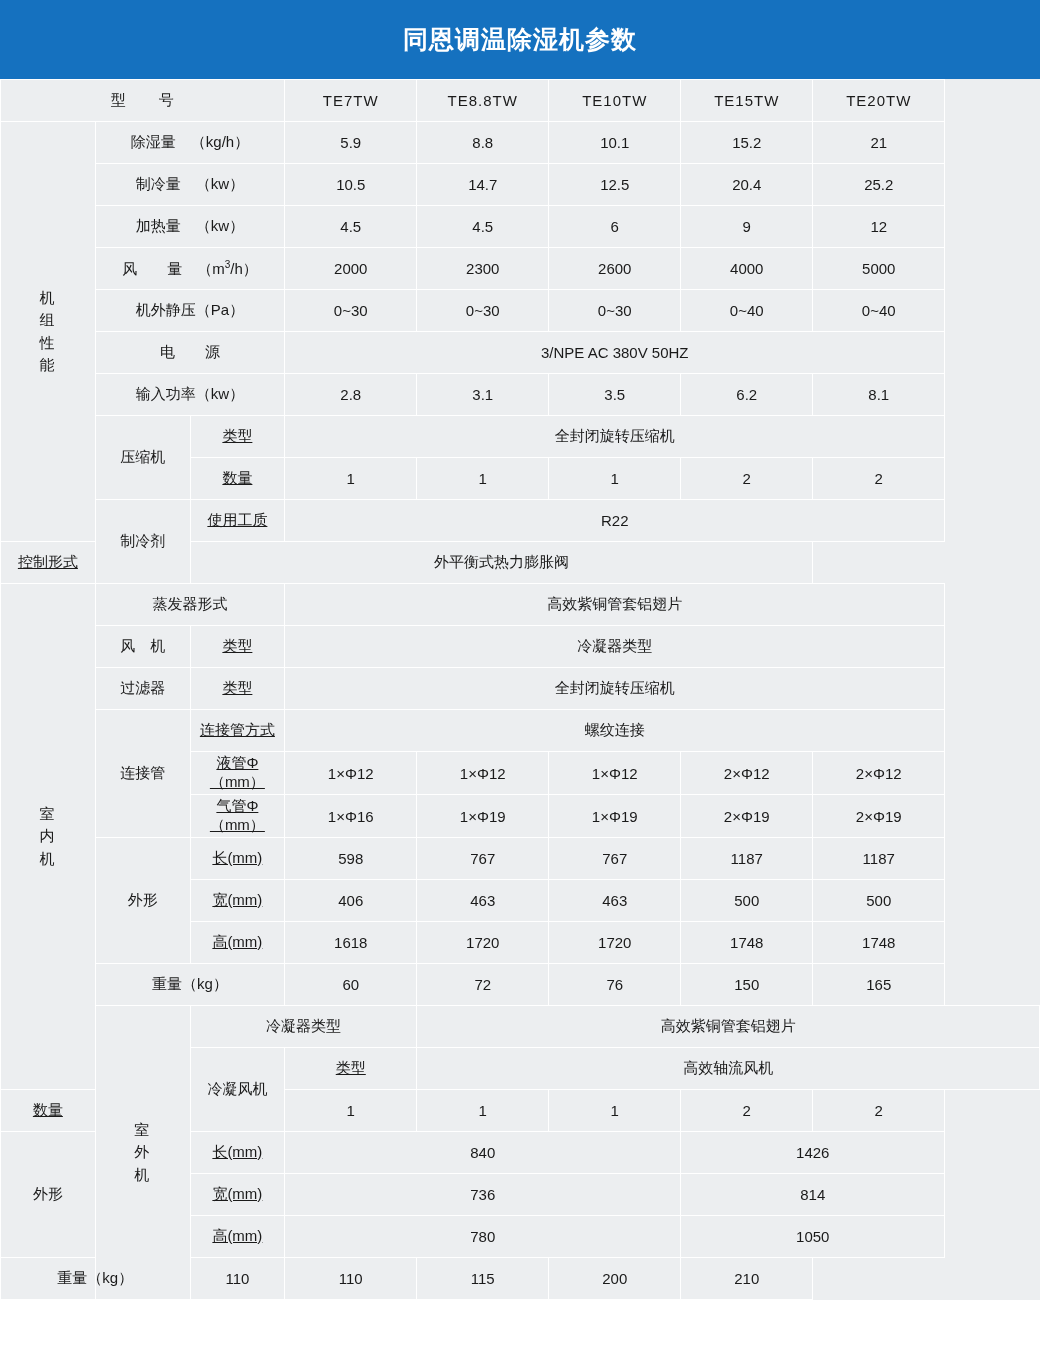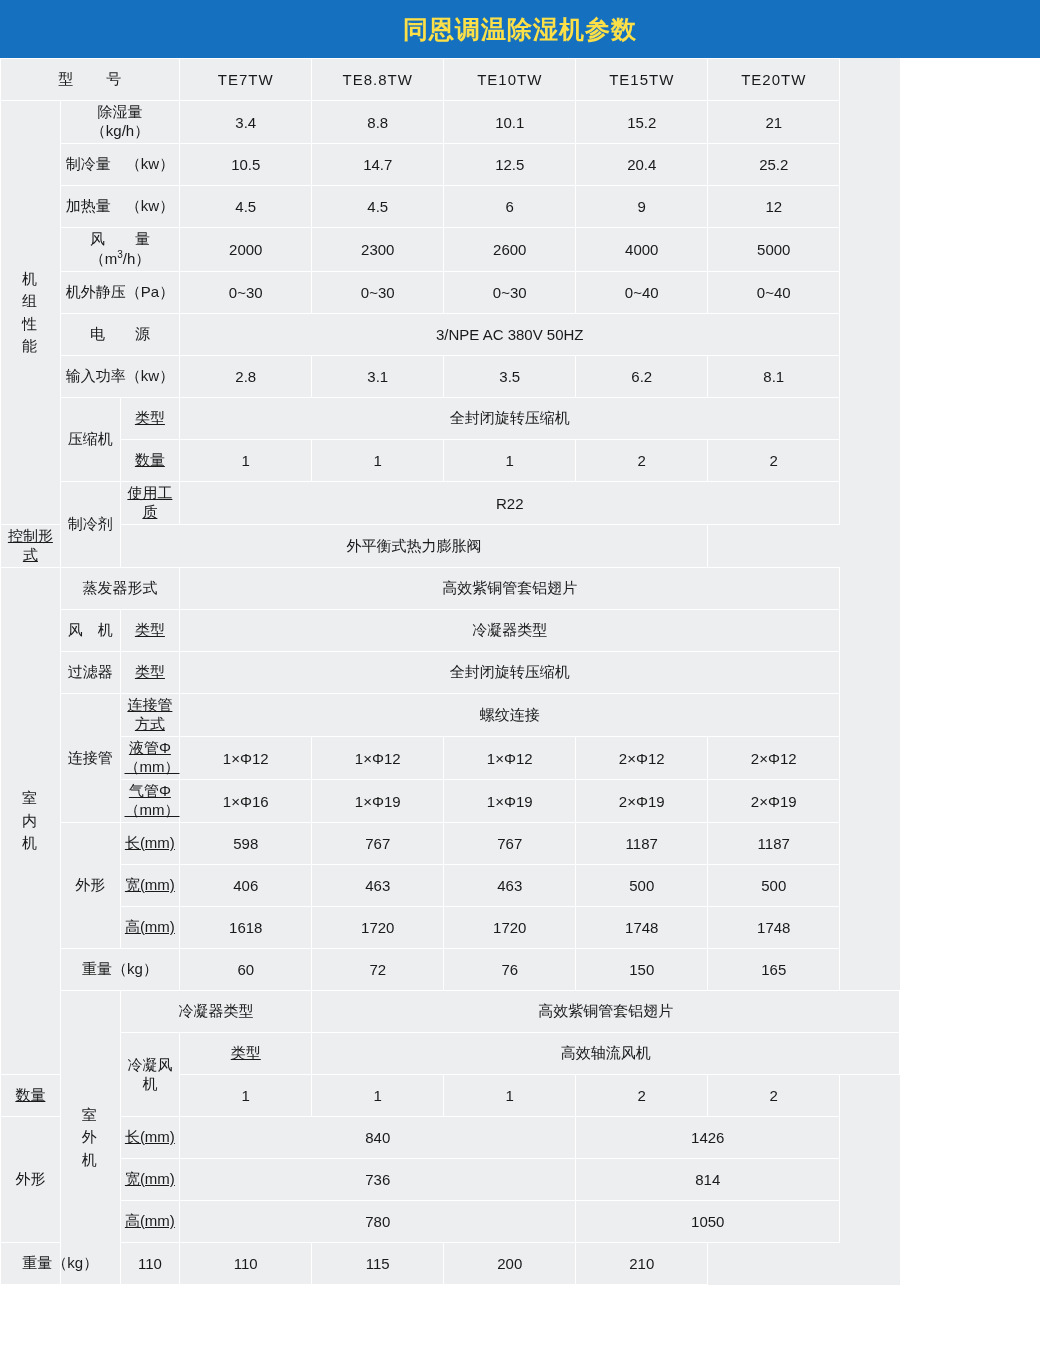--- a/index.html
+++ b/index.html
@@ -9,33 +9,33 @@
   }
   body {
     font-family: "Liberation Sans", "DejaVu Sans", sans-serif;
     width: 1040px;
   }
   .page {
     width: 1040px;
     position: relative;
   }
   .title-bar {
-    height: 58px;
+    height: 79px;
     background: #1571bf;
-    color: #fde047;
+    color: #ffffff;
     display: flex;
     align-items: center;
     justify-content: center;
     font-size: 25px;
     font-weight: bold;
     letter-spacing: 1px;
   }
   table.spec {
     border-collapse: collapse;
-    width: 900px;
+    width: 1040px;
     table-layout: fixed;
     background: #eceef0;
   }
   table.spec td {
     border: 1px solid #ffffff;
     font-size: 15px;
     color: #1a1a1a;
     text-align: center;
     vertical-align: middle;
     background: #eceef0;
@@ -92,21 +92,21 @@
         <td class="val model-head">TE10TW</td>
         <td class="val model-head">TE15TW</td>
         <td class="val model-head">TE20TW</td>
       </tr>
 
       <tr>
         <td class="side" rowspan="10">
           <span class="vert">机<br>组<br>性<br>能</span>
         </td>
         <td colspan="2">除湿量　（kg/h）</td>
-        <td class="val">3.4</td>
+        <td class="val">5.9</td>
         <td class="val">8.8</td>
         <td class="val">10.1</td>
         <td class="val">15.2</td>
         <td class="val">21</td>
       </tr>
 
       <tr>
         <td colspan="2">制冷量　（kw）</td>
         <td class="val">10.5</td>
         <td class="val">14.7</td>

